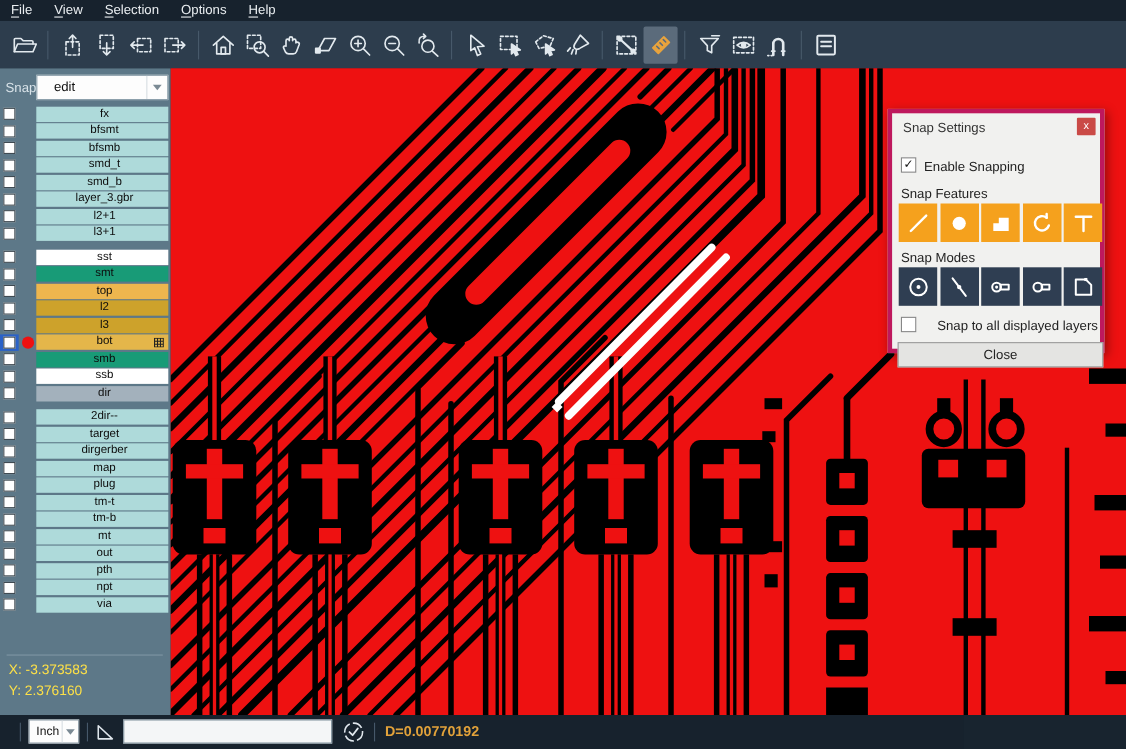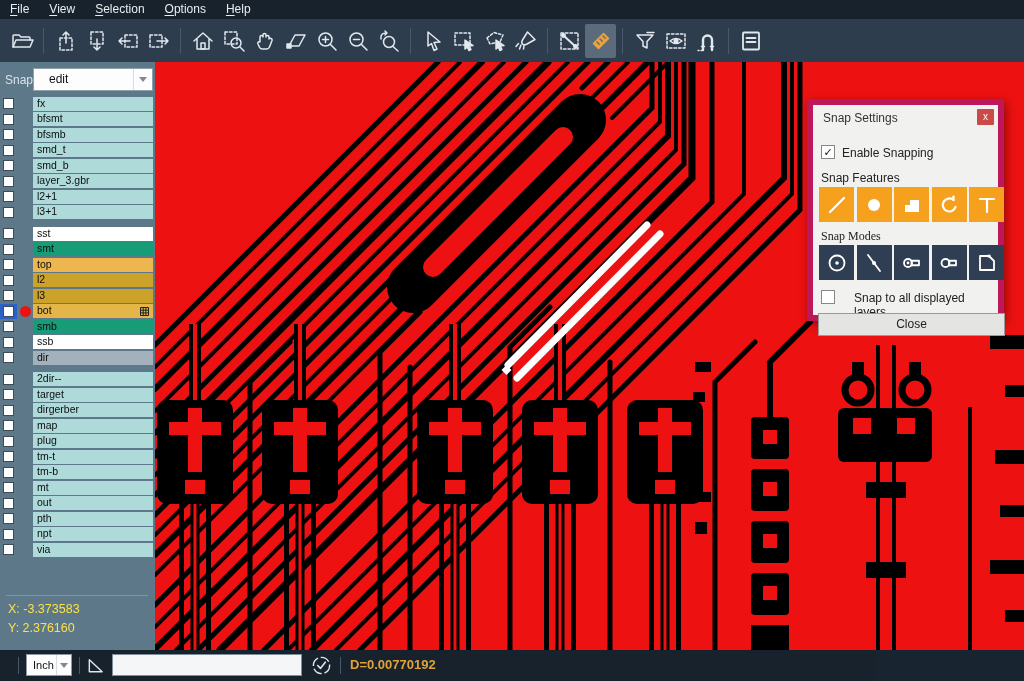--- a/index.html
+++ b/index.html
@@ -24,39 +24,39 @@
   
   .sidebar { position:absolute; left:0; top:62px; width:155px; height:588px;
              background:#5d7888; z-index:4; }
   .step-label { position:absolute; left:5px; top:7px; color:#d9e3e9; font-size:12px; line-height:22px; }
   .step-select { position:absolute; left:33px; top:6px; width:120px; height:23px; background:#fdfdfd;
                  border:1px solid #8da0ac; font-size:12px; color:#111; line-height:21px; padding-left:15px; }
   .step-chev { position:absolute; right:0; top:0; width:19px; height:21px; border-left:1px solid #d6dde2;
                display:flex; align-items:center; justify-content:center; }
   .chev-tri { width:0; height:0; border-left:4px solid transparent; border-right:4px solid transparent;
               border-top:5px solid #7b8a94; }
-  .layer-list { position:absolute; left:0; top:34px; width:176px; }
+  .layer-list { position:absolute; left:0; top:34px; width:176px;text-align:center; }
   .layer-group { margin-bottom:6px; }
   .layer-row { position:relative; height:15.5px; }
   .cb-wrap { position:absolute; left:0px; top:0px; width:17px; height:15px; background:#2a62c8; }
   .cb { position:absolute; left:3px; top:2px; width:11px; height:11px; background:#fff;
         border:1px solid #3f4a52; }
   .dot { position:absolute; left:20px; top:2px; width:11px; height:11px; border-radius:50%; background:#ee1111; }
   .lbl { position:absolute; left:33px; top:0.75px; width:120px; height:14px; font-size:10.5px;
          line-height:13.5px; padding-left:4px; color:#0d0d0d; }
   .grid-ic { position:absolute; right:4px; top:2.5px; }
   .coord-sep { position:absolute; left:6px; top:533px; width:142px; height:1px; background:#7e95a3; }
   .coords { position:absolute; left:8px; top:538px; color:#fde047; font-size:12.5px; line-height:19px; }
 
   
   .canvas-wrap { position:absolute; left:155px; top:62px; width:869px; height:588px; background:#ee1111; z-index:1; }
 
   
   .dialog { position:absolute; left:807px; top:99px; width:197px; height:222px; background:#f1f1ef;
-            border:6px solid #be185d; box-shadow:2px 3px 9px rgba(0,0,0,0.4); z-index:10; font-size:12px; color:#222; }
+            border:4px solid #be185d; box-shadow:2px 3px 9px rgba(0,0,0,0.4); z-index:10; font-size:12px; color:#222; }
   .dlg-title { position:absolute; left:10px; top:6px; font-size:12px; color:#333; }
   .dlg-close { position:absolute; right:4px; top:4px; width:17px; height:16px; background:#ca4a46;
                color:#fff; font-size:10px; text-align:center; line-height:15px; border-radius:1px; }
   .dlg-check { position:absolute; width:14px; height:14px; background:#fff; border:1px solid #878787;
                font-size:11px; line-height:12px; text-align:center; color:#111; }
   .dlg-label { position:absolute; font-size:12px; color:#222; }
   .btn-row { position:absolute; left:6px; display:flex; gap:2.5px; }
   .snap-btn { width:35px; height:35px; display:flex; align-items:center; justify-content:center; }
   .snap-btn.orange { background:#f5a11d; }
   .snap-btn.navy { background:#2f3e52; }
@@ -556,21 +556,21 @@
           <path d="M16.5,7 V3.5"></path>
         </svg>
       </div>
     <div class="snap-btn orange">
         <svg width="24" height="24" viewBox="0 0 24 24">
           <path d="M5,6 H19 M12,6 V19"></path>
         </svg>
       </div>
   </div>
 
-  <span class="dlg-label" style="left:8px; top:124px;font-family:Liberation Serif, serif;">Snap Modes</span>
+  <span class="dlg-label" style="left:8px; top:124px;">Snap Modes</span>
   <div class="btn-row" style="top:140px;">
     <div class="snap-btn navy">
         <svg width="24" height="24" viewBox="0 0 24 24" style="stroke-width:1.8">
           <circle cx="12" cy="12" r="7.5"></circle>
           <circle cx="12" cy="12" r="1.8" fill="#fff" stroke="none"></circle>
         </svg>
       </div>
     <div class="snap-btn navy">
         <svg width="24" height="24" viewBox="0 0 24 24" style="stroke-width:1.8">
           <path d="M6,4 L18,20"></path>

